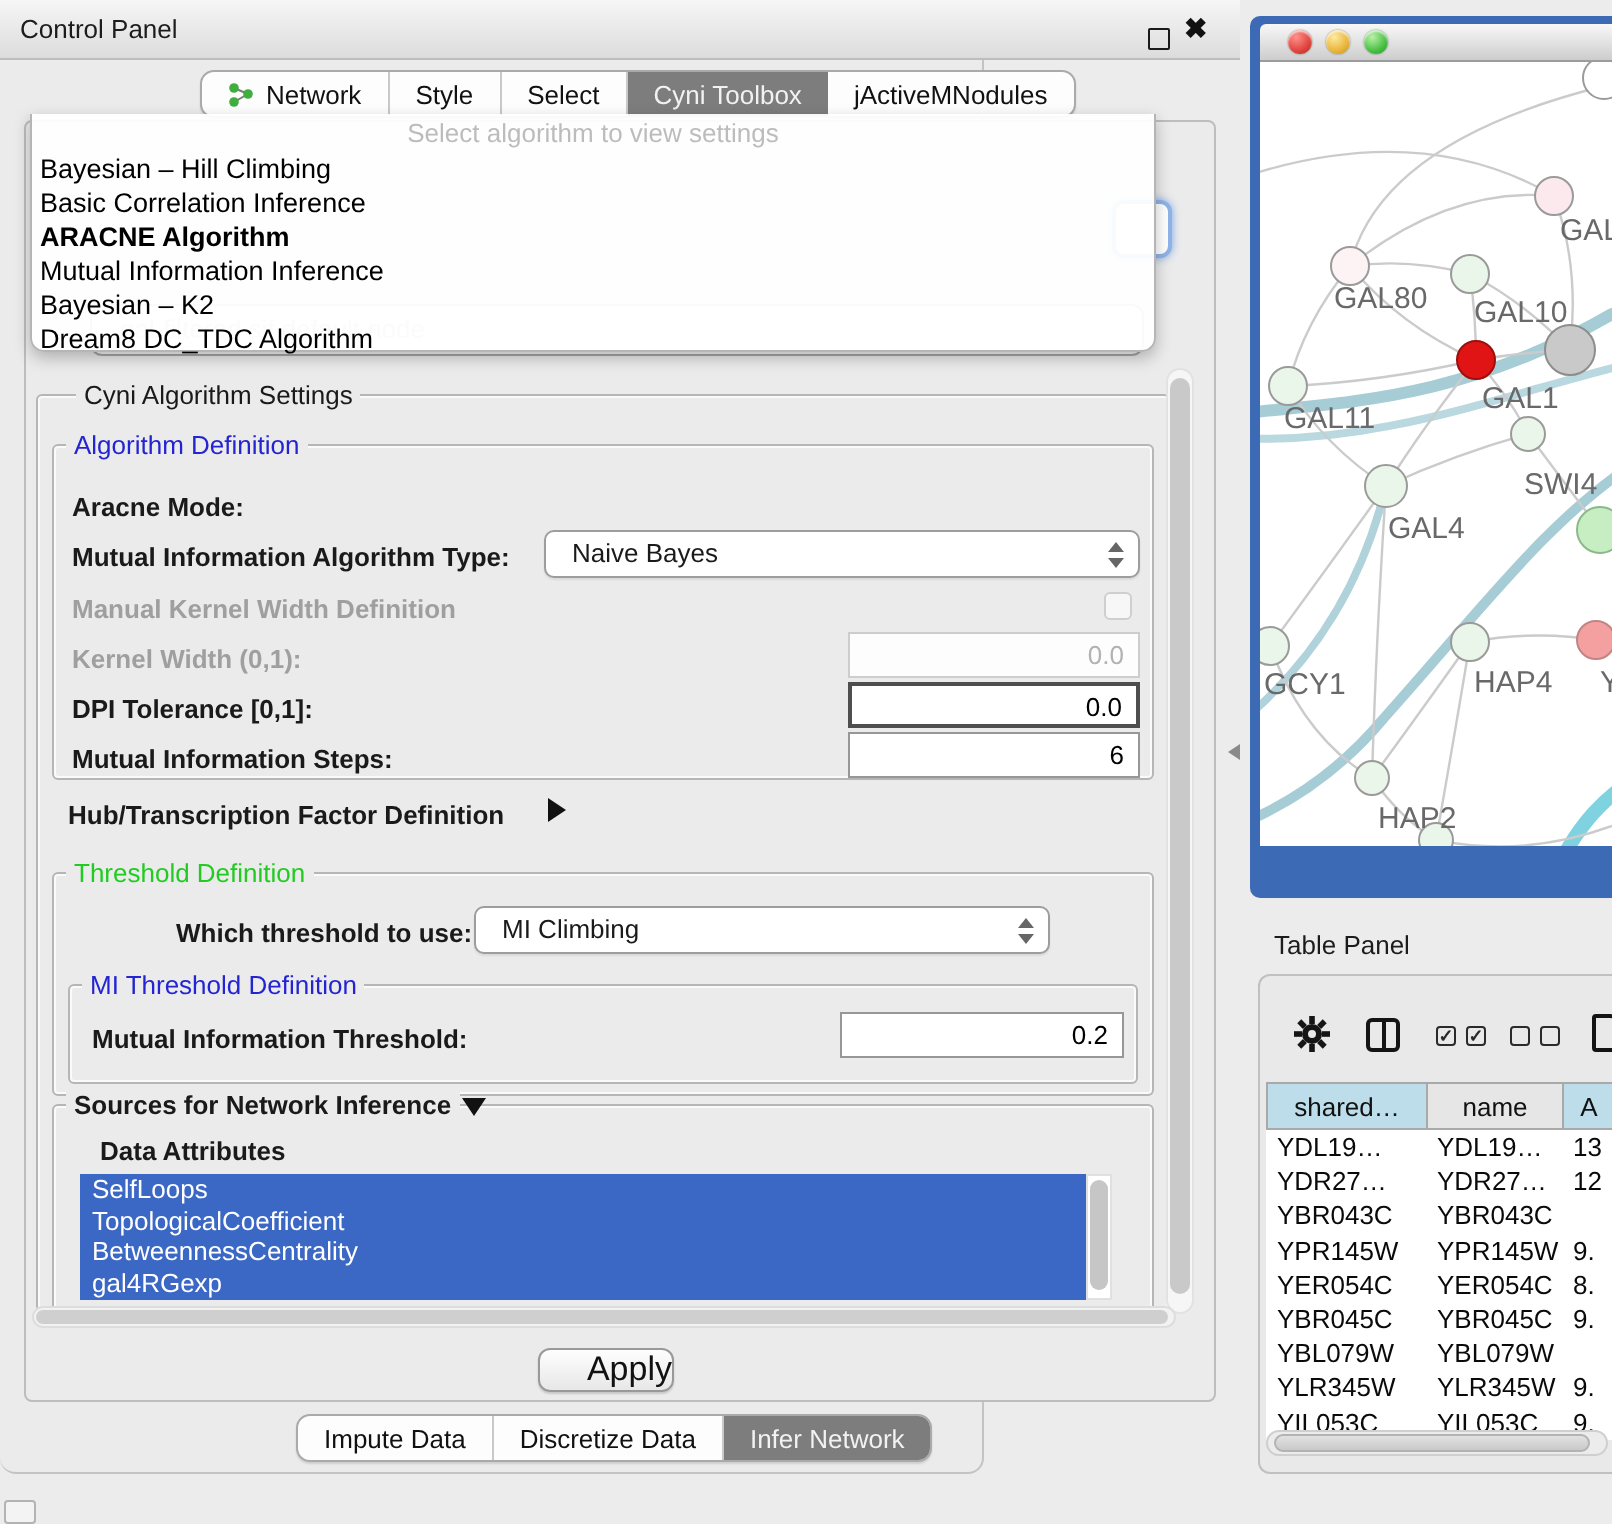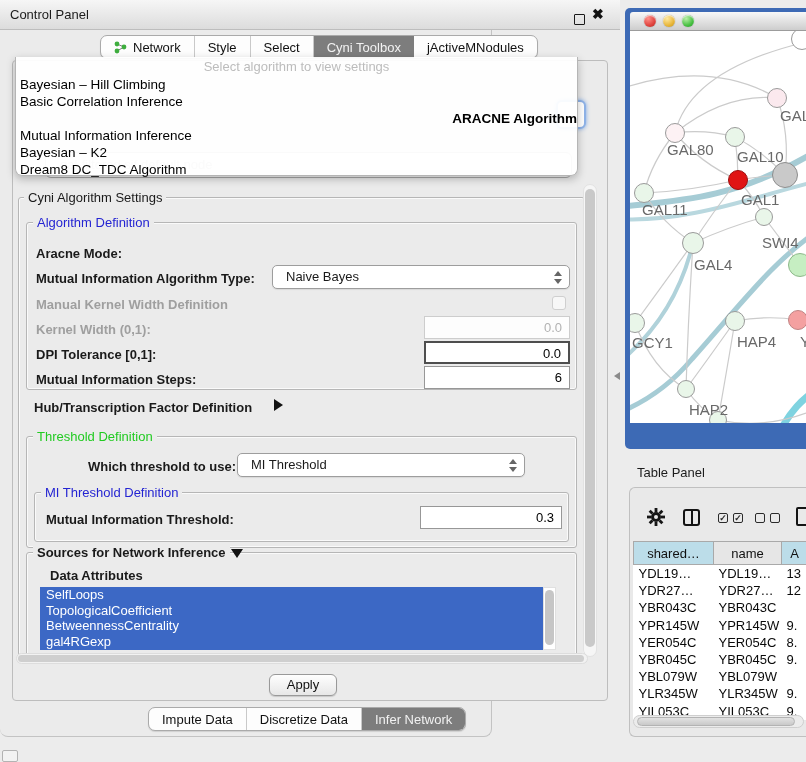--- a/index.html
+++ b/index.html
@@ -62,21 +62,21 @@
   #algo-dropdown{
     left:15px;top:57px;width:563px;height:119px;
     background:rgba(255,255,255,.94);
     border:1px solid #b5b5b5;border-top:none;border-radius:0 0 7px 7px;
     box-shadow:0 3px 8px rgba(0,0,0,.25);z-index:50;box-sizing:border-box;
   }
   #algo-placeholder{
     text-align:center;font-size:13px;color:#bcbcbc;height:19px;line-height:19px;
   }
   .algo-item{height:17px;line-height:17px;font-size:13.5px;color:#000;padding-left:4px;white-space:nowrap;}
-  .algo-item.bold{font-weight:bold;text-align:right;}
+  .algo-item.bold{font-weight:bold;}
 
   
   .grp{border:1px solid #b6b6b6;border-radius:3px;box-shadow:inset 0 0 0 1px #fafafa;}
   .grp-title{
     position:absolute;background:#ebebeb;padding:0 4px;font-size:13px;white-space:nowrap;
   }
   .t-black{color:#1a1a1a;}
   .t-blue{color:#2424d2;}
   .t-green{color:#22cb22;}
 
@@ -131,21 +131,21 @@
   #set-vscroll-track{left:583px;top:184px;width:14px;height:473px;background:#f6f6f6;border:1px solid #e2e2e2;border-radius:7px;box-sizing:border-box;}
   #set-vscroll-thumb{left:585px;top:189px;width:10px;height:458px;background:#c9c9c9;border-radius:6px;}
   #set-hscroll{left:16px;top:653px;width:572px;height:11px;background:#f2f2f2;border:1px solid #ddd;border-radius:6px;box-sizing:border-box;}
   #set-hscroll-thumb{left:18px;top:655px;width:566px;height:7px;background:#cfcfcf;border-radius:4px;}
 
   
   #apply-btn{
     left:269px;top:674px;width:68px;height:22px;
     background:linear-gradient(#fefefe,#e7e7e7);
     border:1px solid #999;border-radius:6px;box-sizing:border-box;
-    font-size:13px;text-align:center;line-height:20px;color:#111;
+    font-size:17px;text-align:right;line-height:20px;color:#111;
     box-shadow:0 1px 1px rgba(0,0,0,.15);
   }
 
   
   #net-window{
     left:625px;top:8px;width:181px;height:441px;
     background:#3d6ab5;border-radius:5px 0 0 5px;
   }
   #net-titlebar{
     left:5px;top:4px;width:176px;height:19px;
@@ -239,21 +239,21 @@
   </div>
 
   <div class="abs" id="cp-inner"></div>
 
   <div class="abs" id="focus-combo-sliver"></div>
   <div class="abs" id="hidden-combo">
     <span>gal-filtered sif default node</span>
   </div>
 
   <div class="abs grp" style="left:18px;top:197px;width:565px;height:457px;"></div>
-  <div class="grp-title t-black" style="left:24px;top:190px;">Cyni Algorithm Settings</div>
+  <div class="grp-title t-black" style="left:38px;top:190px;">Cyni Algorithm Settings</div>
 
   <div class="abs grp" style="left:26px;top:222px;width:549px;height:166px;"></div>
   <div class="grp-title t-blue" style="left:33px;top:215px;">Algorithm Definition</div>
 
   <div class="abs lbl" style="left:36px;top:246px;">Aracne Mode:</div>
 
   <div class="abs lbl" style="left:36px;top:271px;">Mutual Information Algorithm Type:</div>
   <div class="abs lbl-dis" style="left:36px;top:297px;">Manual Kernel Width Definition</div>
 
   <div class="abs combo" style="left:272px;top:265px;width:298px;">
@@ -275,32 +275,32 @@
   <div class="abs field f-norm" style="left:424px;top:366px;width:146px;">6</div>
 
   <div class="abs lbl" style="left:34px;top:400px;">Hub/Transcription Factor Definition</div>
   <div class="abs tri-right" style="left:274px;top:399px;"></div>
 
   <div class="abs grp" style="left:26px;top:436px;width:549px;height:110px;"></div>
   <div class="grp-title t-green" style="left:33px;top:429px;">Threshold Definition</div>
 
   <div class="abs lbl" style="left:88px;top:459px;">Which threshold to use:</div>
   <div class="abs combo" style="left:237px;top:453px;width:288px;">
-    <span>MI Threshold</span>
+    <span>MI Climbing</span>
     <span class="spin">
         <span class="up"></span>
         <span class="dn"></span>
       </span>
   </div>
 
   <div class="abs grp" style="left:34px;top:492px;width:533px;height:48px;"></div>
   <div class="grp-title t-blue" style="left:41px;top:485px;">MI Threshold Definition</div>
 
   <div class="abs lbl" style="left:46px;top:512px;">Mutual Information Threshold:</div>
-  <div class="abs field f-norm" style="left:420px;top:506px;width:142px;">0.3</div>
+  <div class="abs field f-norm" style="left:420px;top:506px;width:142px;">0.2</div>
 
   <div class="abs grp" style="left:26px;top:552px;width:549px;height:104px;"></div>
   <div class="grp-title t-black" style="left:33px;top:545px;font-weight:bold;">
     <span>Sources for Network Inference</span>
   </div>
   <div class="abs tri-down" style="left:231px;top:549px;"></div>
 
   <div class="abs lbl" style="left:34px;top:568px;margin-left:16px;">Data Attributes</div>
 
   <div class="abs" id="attr-list">

